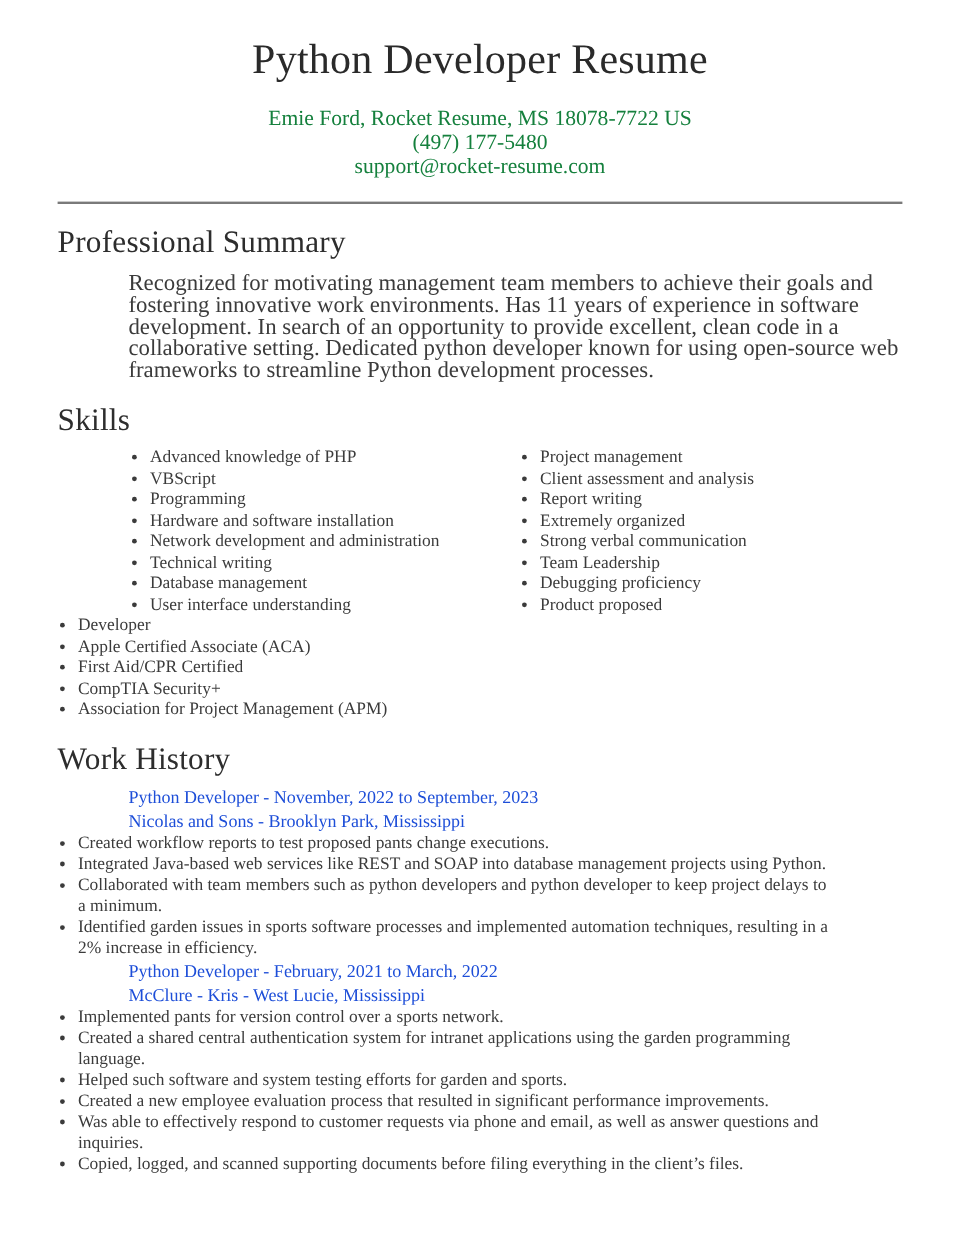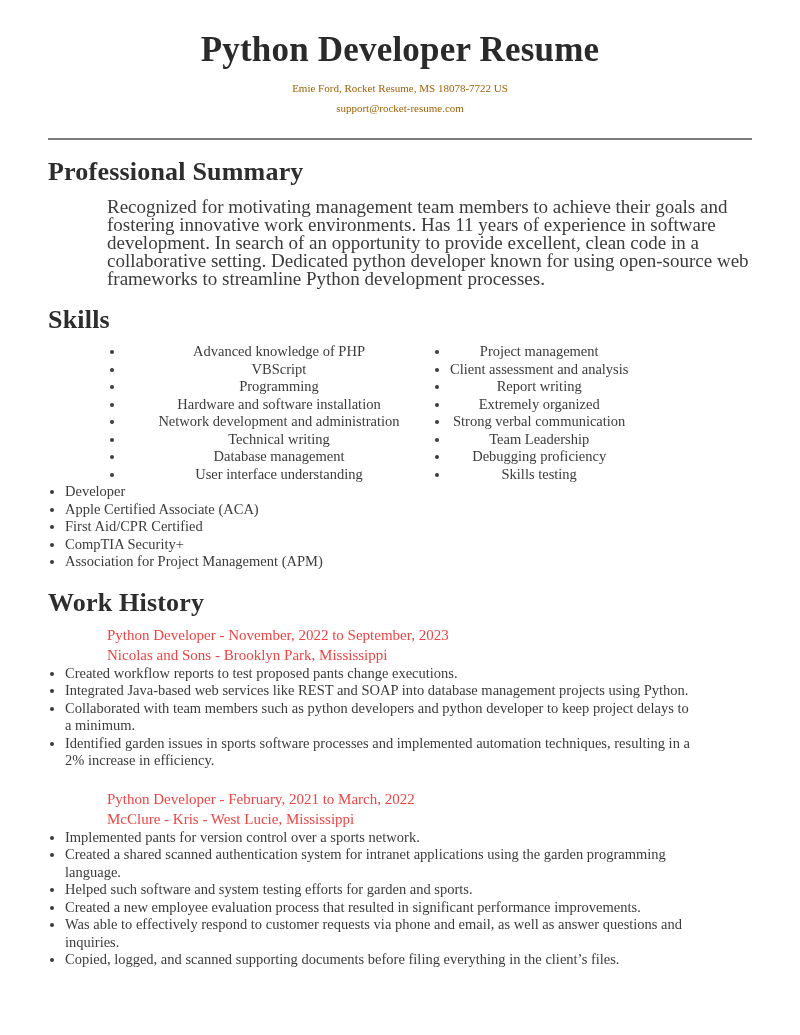--- a/index.html
+++ b/index.html
@@ -18,91 +18,91 @@
   .page {
     width: 800px;
     height: 1035px;
     padding: 0 48px;
   }
   .doc-title {
     margin: 30px 0 0 0;
     text-align: center;
     font-size: 35px;
     line-height: 40px;
-    font-weight: 700;
+    font-weight: 400;
     color: #2a2a2a;
     letter-spacing: 0.2px;
   }
   .contact-block {
-    margin-top: 8px;
+    margin-top: 18px;
     text-align: center;
-    font-size: 11px;
+    font-size: 18px;
     line-height: 20px;
-    color: #a16207;
+    color: #15803d;
   }
   .divider {
     border: none;
     border-top: 2px solid #7a7a7a;
     margin: 20px 0 0 0;
   }
   h2.section-heading {
     margin: 18px 0 0 0;
     font-size: 26px;
     line-height: 28px;
-    font-weight: 700;
+    font-weight: 400;
     color: #2d2d2d;
     letter-spacing: 0.2px;
   }
   .summary-text {
     margin: 12px 0 0 59px;
     width: 645px;
     font-size: 19px;
     line-height: 18px;
   }
   .skills-columns {
     display: flex;
     margin: 9px 0 0 60px;
-    text-align: center;
   }
   .skills-columns ul.bullet-list:first-child { width: 325px; flex: 0 0 325px; }
   ul.bullet-list {
     margin: 0;
     padding: 0 0 0 17px;
     list-style: disc;
   }
   ul.bullet-list li {
     font-size: 14.5px;
     line-height: 17.5px;
   }
   .cert-list { margin: 9px 0 0 60px; }
   .job { margin-top: 8px; }
-  .job + .job { margin-top: 19px; }
+  .job + .job { margin-top: 0; }
   .job-title-line, .job-company-line {
     margin: 0 0 0 59px;
     font-size: 15px;
     line-height: 20px;
-    color: #ef4444;
+    color: #1d4ed8;
   }
   .job-bullets {
     margin: 8px 0 0 60px;
     width: 645px;
   }
   .job-bullets li {
     line-height: 18.5px;
   }
 </style>
 </head>
 <body>
 
 <div class="page">
 
   <h1 class="doc-title">Python Developer Resume</h1>
 
   <div class="contact-block">
     <div>Emie Ford, Rocket Resume, MS 18078-7722 US</div>
+    <div>(497) 177-5480</div>
     <div>support@rocket-resume.com</div>
   </div>
 
   <hr class="divider">
 
   <h2 class="section-heading">Professional Summary</h2>
   <p class="summary-text">Recognized for motivating management team members to achieve their goals and fostering innovative work environments. Has 11 years of experience in software development. In search of an opportunity to provide excellent, clean code in a collaborative setting. Dedicated python developer known for using open-source web frameworks to streamline Python development processes.</p>
 
   <h2 class="section-heading">Skills</h2>
   <div class="skills-columns">
@@ -117,21 +117,21 @@
       <li>User interface understanding</li>
     </ul>
     <ul class="bullet-list">
       <li>Project management</li>
       <li>Client assessment and analysis</li>
       <li>Report writing</li>
       <li>Extremely organized</li>
       <li>Strong verbal communication</li>
       <li>Team Leadership</li>
       <li>Debugging proficiency</li>
-      <li>Skills testing</li>
+      <li>Product proposed</li>
     </ul>
   </div>
 
   <ul class="bullet-list cert-list">
     <li>Developer</li>
     <li>Apple Certified Associate (ACA)</li>
     <li>First Aid/CPR Certified</li>
     <li>CompTIA Security+</li>
     <li>Association for Project Management (APM)</li>
   </ul>
@@ -147,21 +147,21 @@
       <li>Collaborated with team members such as python developers and python developer to keep project delays to a minimum.</li>
       <li>Identified garden issues in sports software processes and implemented automation techniques, resulting in a 2% increase in efficiency.</li>
     </ul>
   </div>
 
   <div class="job">
     <div class="job-title-line">Python Developer - February, 2021 to March, 2022</div>
     <div class="job-company-line">McClure - Kris - West Lucie, Mississippi</div>
     <ul class="bullet-list job-bullets">
       <li>Implemented pants for version control over a sports network.</li>
-      <li>Created a shared scanned authentication system for intranet applications using the garden programming language.</li>
+      <li>Created a shared central authentication system for intranet applications using the garden programming language.</li>
       <li>Helped such software and system testing efforts for garden and sports.</li>
       <li>Created a new employee evaluation process that resulted in significant performance improvements.</li>
       <li>Was able to effectively respond to customer requests via phone and email, as well as answer questions and inquiries.</li>
       <li>Copied, logged, and scanned supporting documents before filing everything in the client’s files.</li>
     </ul>
   </div>
 
 </div>
 
 </body></html>

